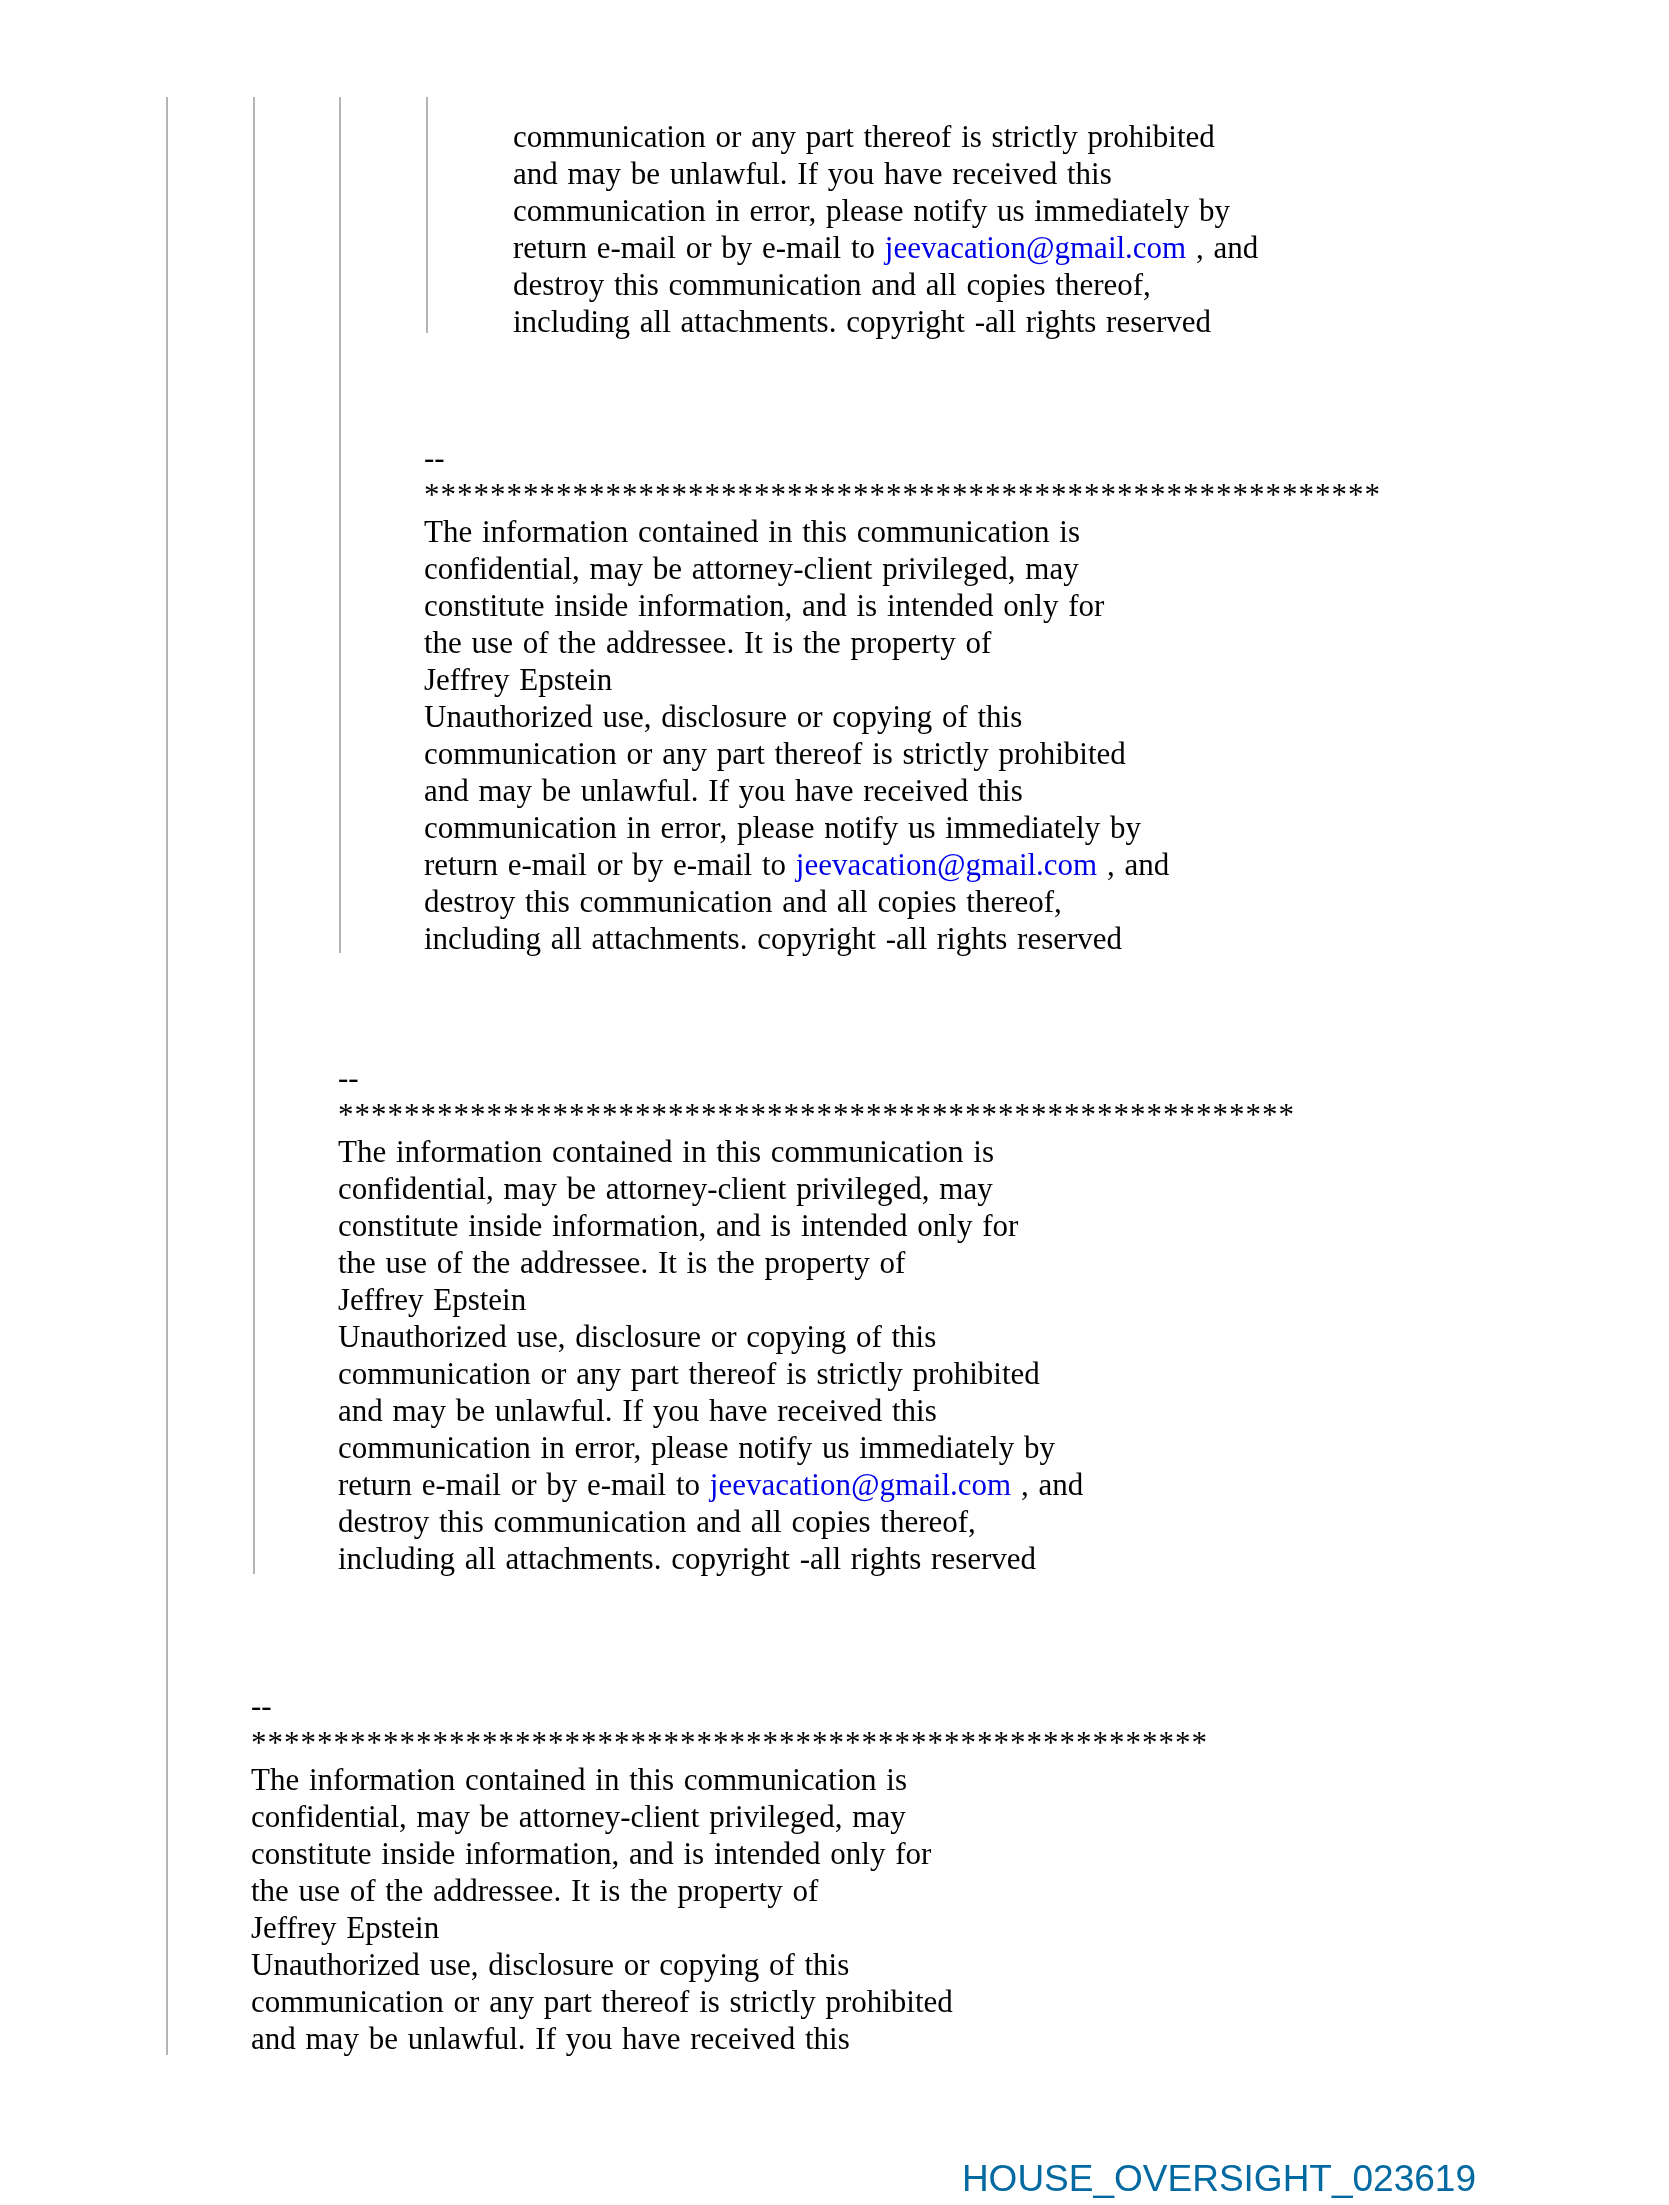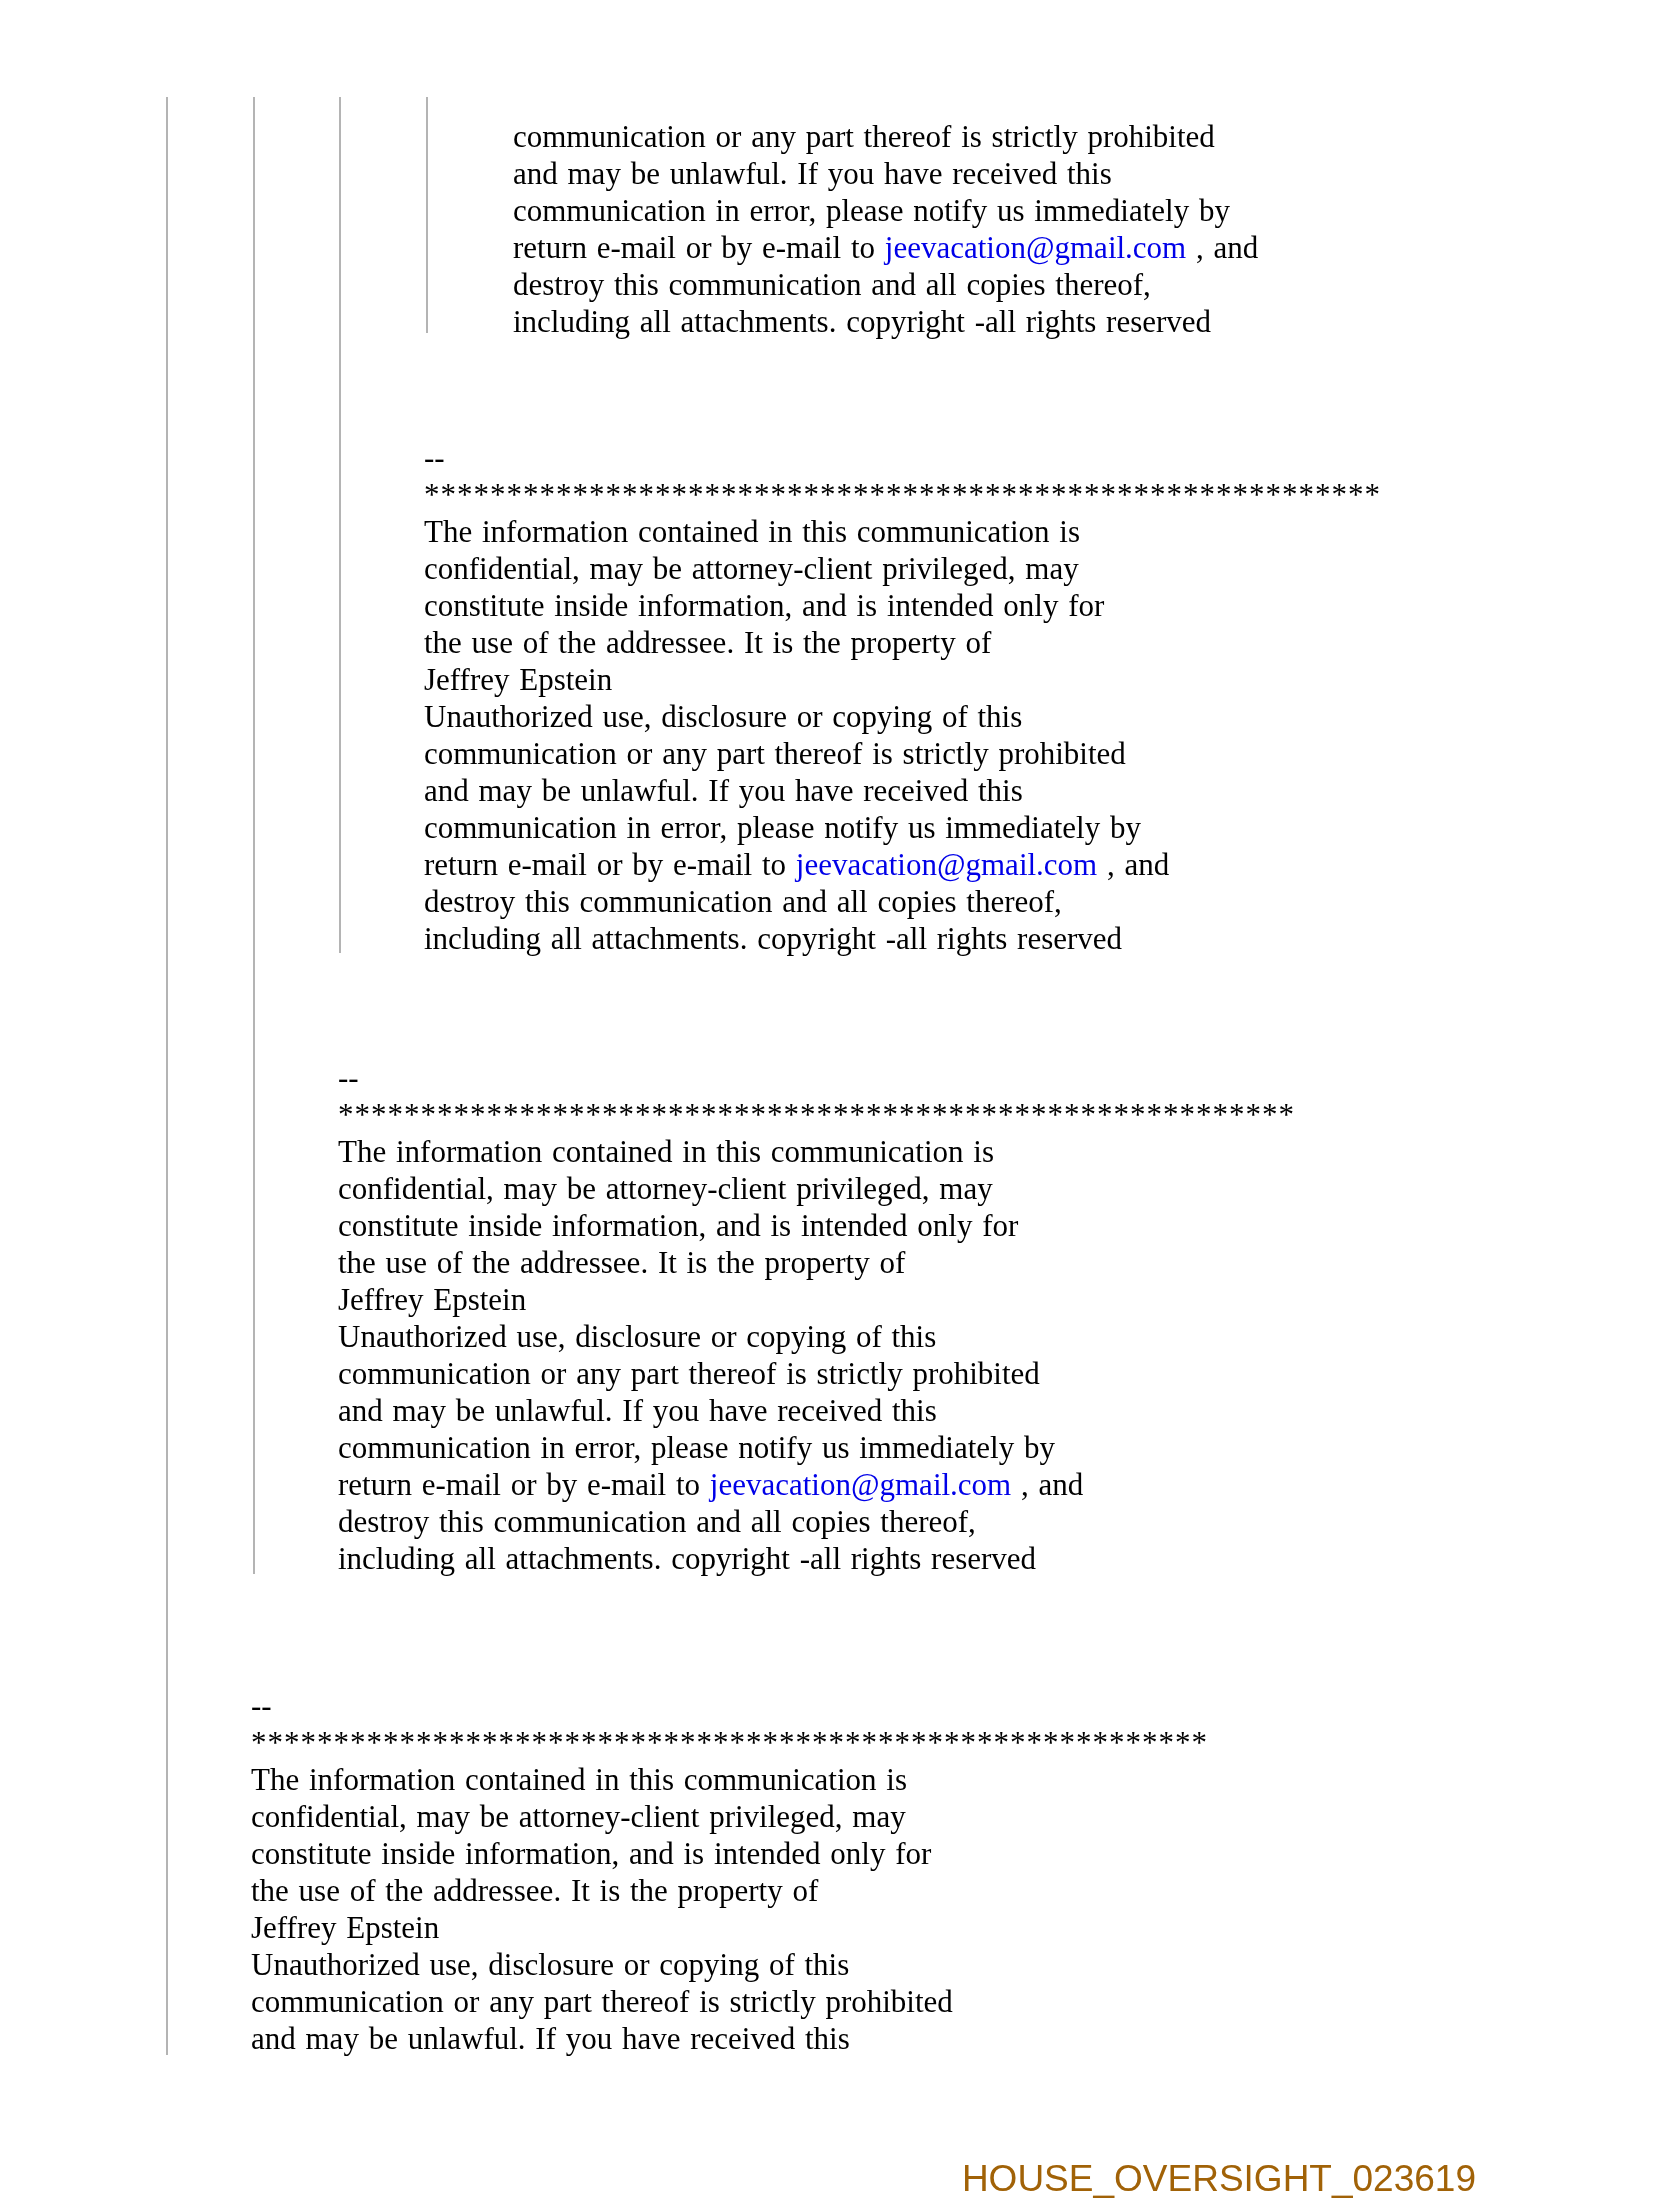--- a/index.html
+++ b/index.html
@@ -35,21 +35,21 @@
     color: #0000e8;
     cursor: pointer;
   }
   .bates {
     position: absolute;
     top: 2159px;
     right: 17px;
     font-family: "Liberation Sans", sans-serif;
     font-size: 37px;
     line-height: 39px;
-    color: #a16207;
+    color: #0369a1;
     letter-spacing: 0px;
   }
 </style>
 </head>
 <body>
 
 <div class="page">
   <div>
       <div class="qbar" style="left: 166px; top: 97px; height: 1958px; background: rgb(180, 180, 180);"></div>
       <div class="qbar" style="left: 253px; top: 97px; height: 1477px; background: rgb(180, 180, 180);"></div>

